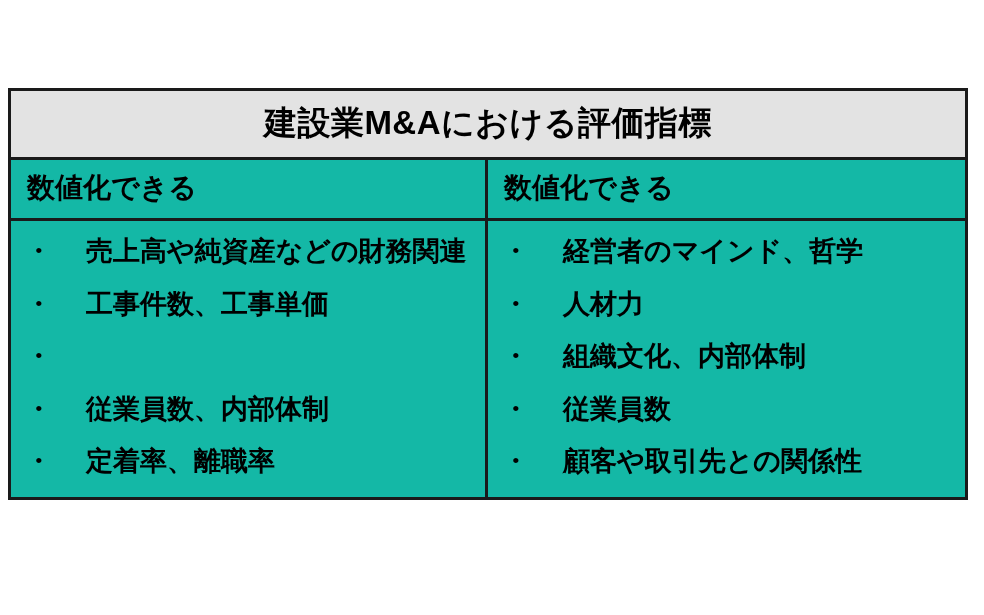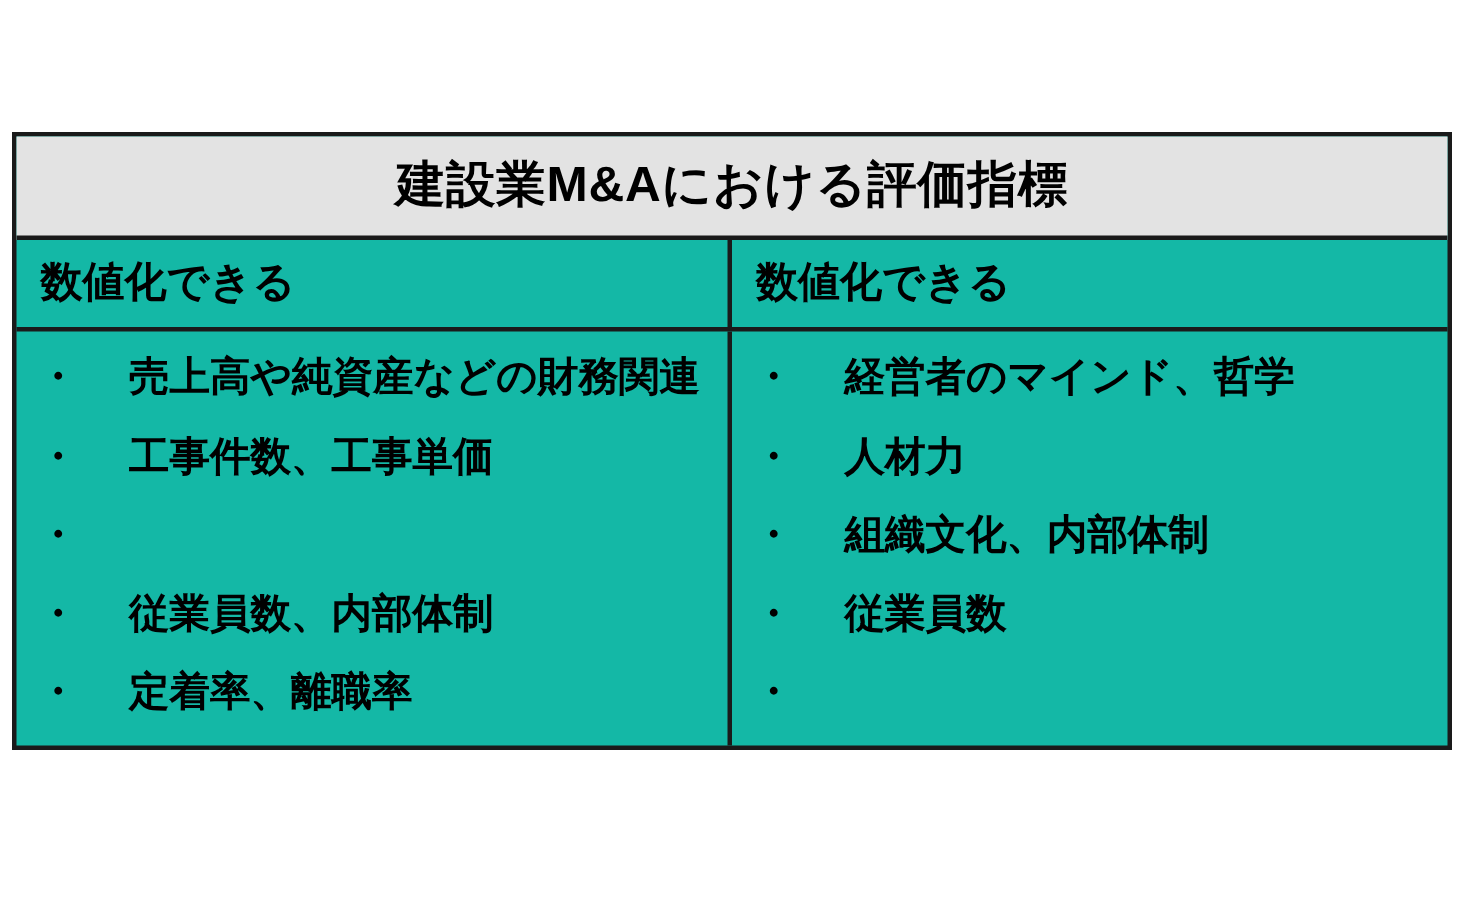--- a/index.html
+++ b/index.html
@@ -147,17 +147,18 @@
       <div class="item">
         <span class="bullet">・</span>
         <span class="item-label">組織文化、内部体制</span>
       </div>
       <div class="item">
         <span class="bullet">・</span>
         <span class="item-label">従業員数</span>
       </div>
       <div class="item">
         <span class="bullet">・</span>
+        <span class="item-label">顧客や取引先との関係性</span>
       </div>
     </div>
 
   </div>
 </div>
 
 </body></html>

